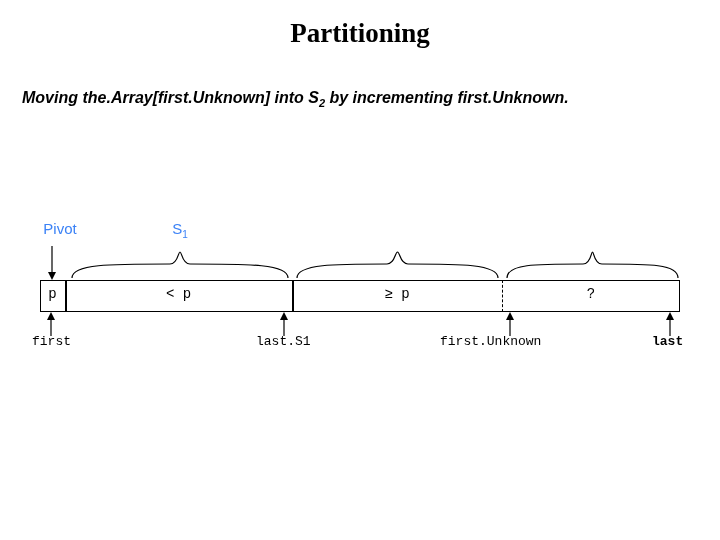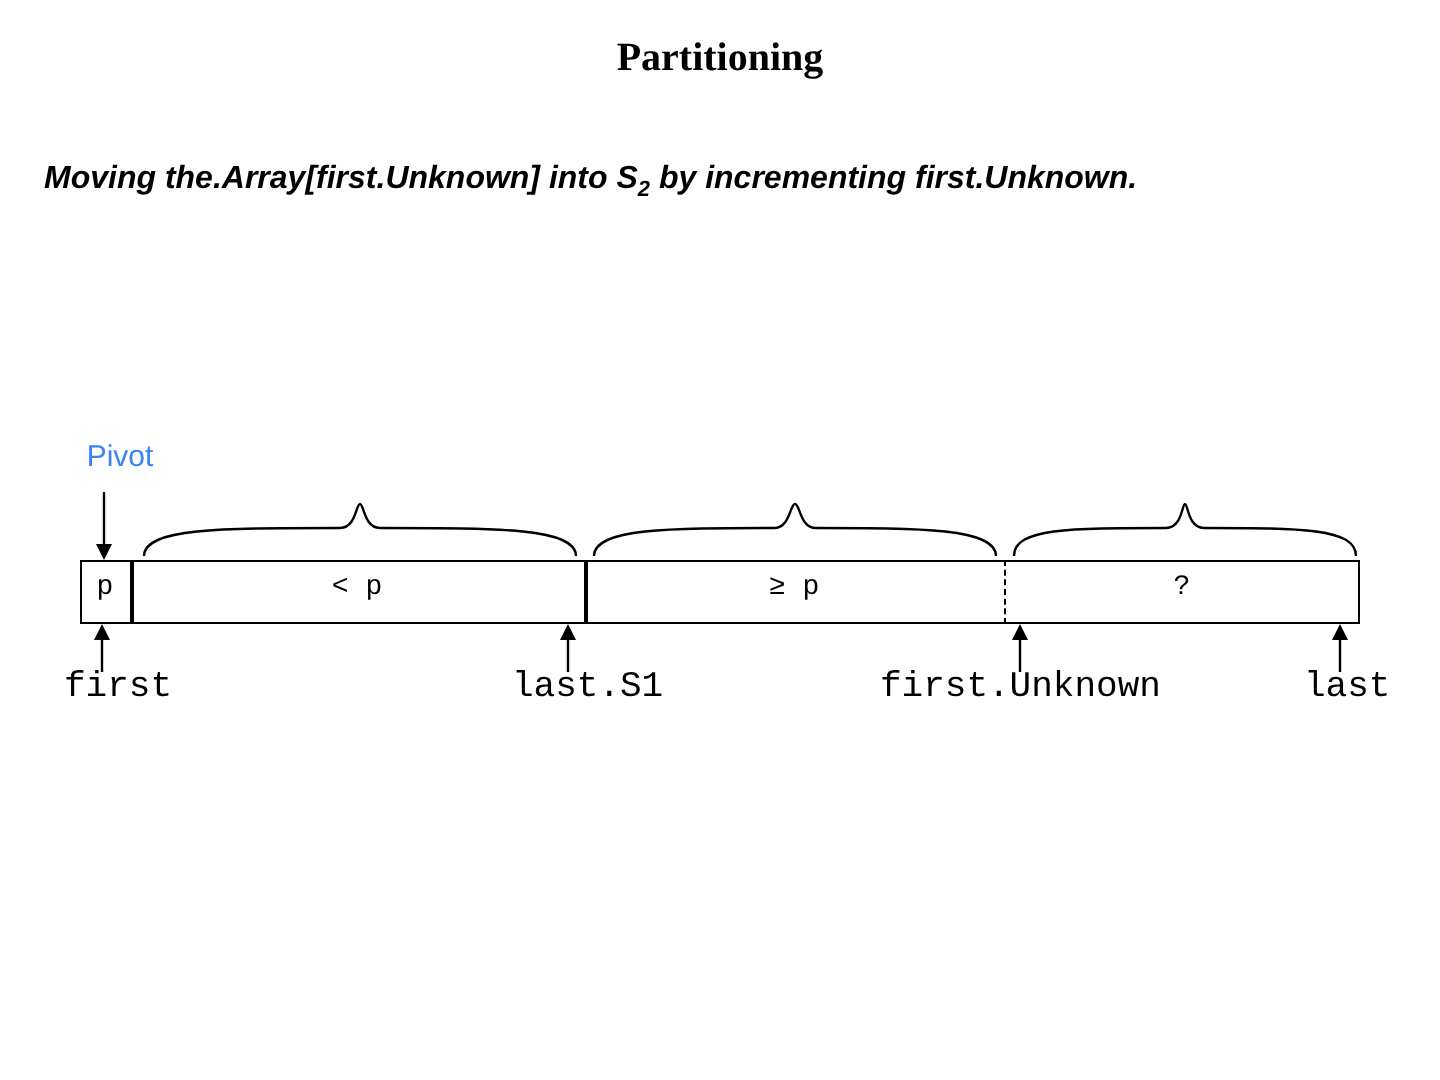--- a/index.html
+++ b/index.html
@@ -7,21 +7,21 @@
     padding: 0;
     width: 720px;
     height: 540px;
     background: #fff;
     font-family: "Times New Roman", Times, serif;
     color: #000;
     position: relative;
   }
   .title {
     text-align: center;
-    font-size: 20px;
+    font-size: 27px;
     font-weight: bold;
     margin-top: 18px;
   }
   .subtitle {
     font-family: Arial, Helvetica, sans-serif;
     font-weight: bold;
     font-style: italic;
     font-size: 16px;
     margin: 40px 0 0 22px;
   }
@@ -92,35 +92,38 @@
     position: absolute;
     top: 112px;
     width: 12px;
     height: 24px;
   }
   .up-arrow svg { width:100%; height:100%; display:block; }
   .bottom-label {
     position: absolute;
     top: 134px;
     font-family: "Courier New", Courier, monospace;
-    font-size: 18px;
+    font-size: 13px;
   }
 </style>
 </head>
 <body>
 
 <div class="title">Partitioning</div>
 
 <div class="subtitle">
   <span>Moving the.Array[first.Unknown] into S</span><span class="sub">2</span><span> by incrementing first.Unknown.</span>
 </div>
 
 <div class="diagram">
 
   <div class="top-label" style="left:-5px; top:20px; width:50px;">Pivot</div>
+  <div class="top-label" style="left:100px; top:20px; width:80px;">
+    <span>S</span><span class="sub2">1</span>
+  </div>
 
   <div class="down-arrow" style="left:6px; top:46px; height:34px;">
     <svg viewBox="0 0 12 34">
         <line x1="6" y1="0" x2="6" y2="28" stroke="#000" stroke-width="1.2"></line>
         <polygon points="6,34 2,26 10,26" fill="#000"></polygon>
       </svg>
   </div>
 
   <div class="brace" style="left:30px; width:220px;">
     <svg viewBox="0 0 220 30" preserveAspectRatio="none">
@@ -170,15 +173,15 @@
   <div class="up-arrow" style="left:624px;">
     <svg viewBox="0 0 12 24">
         <polygon points="6,0 2,8 10,8" fill="#000"></polygon>
         <line x1="6" y1="6" x2="6" y2="24" stroke="#000" stroke-width="1.2"></line>
       </svg>
   </div>
 
   <div class="bottom-label" style="left:-8px;">first</div>
   <div class="bottom-label" style="left:216px;">last.S1</div>
   <div class="bottom-label" style="left:400px;">first.Unknown</div>
-  <div class="bottom-label" style="left:612px;">last</div>
+  <div class="bottom-label" style="left:612px;font-weight:bold;">last</div>
 
 </div>
 
 </body></html>

